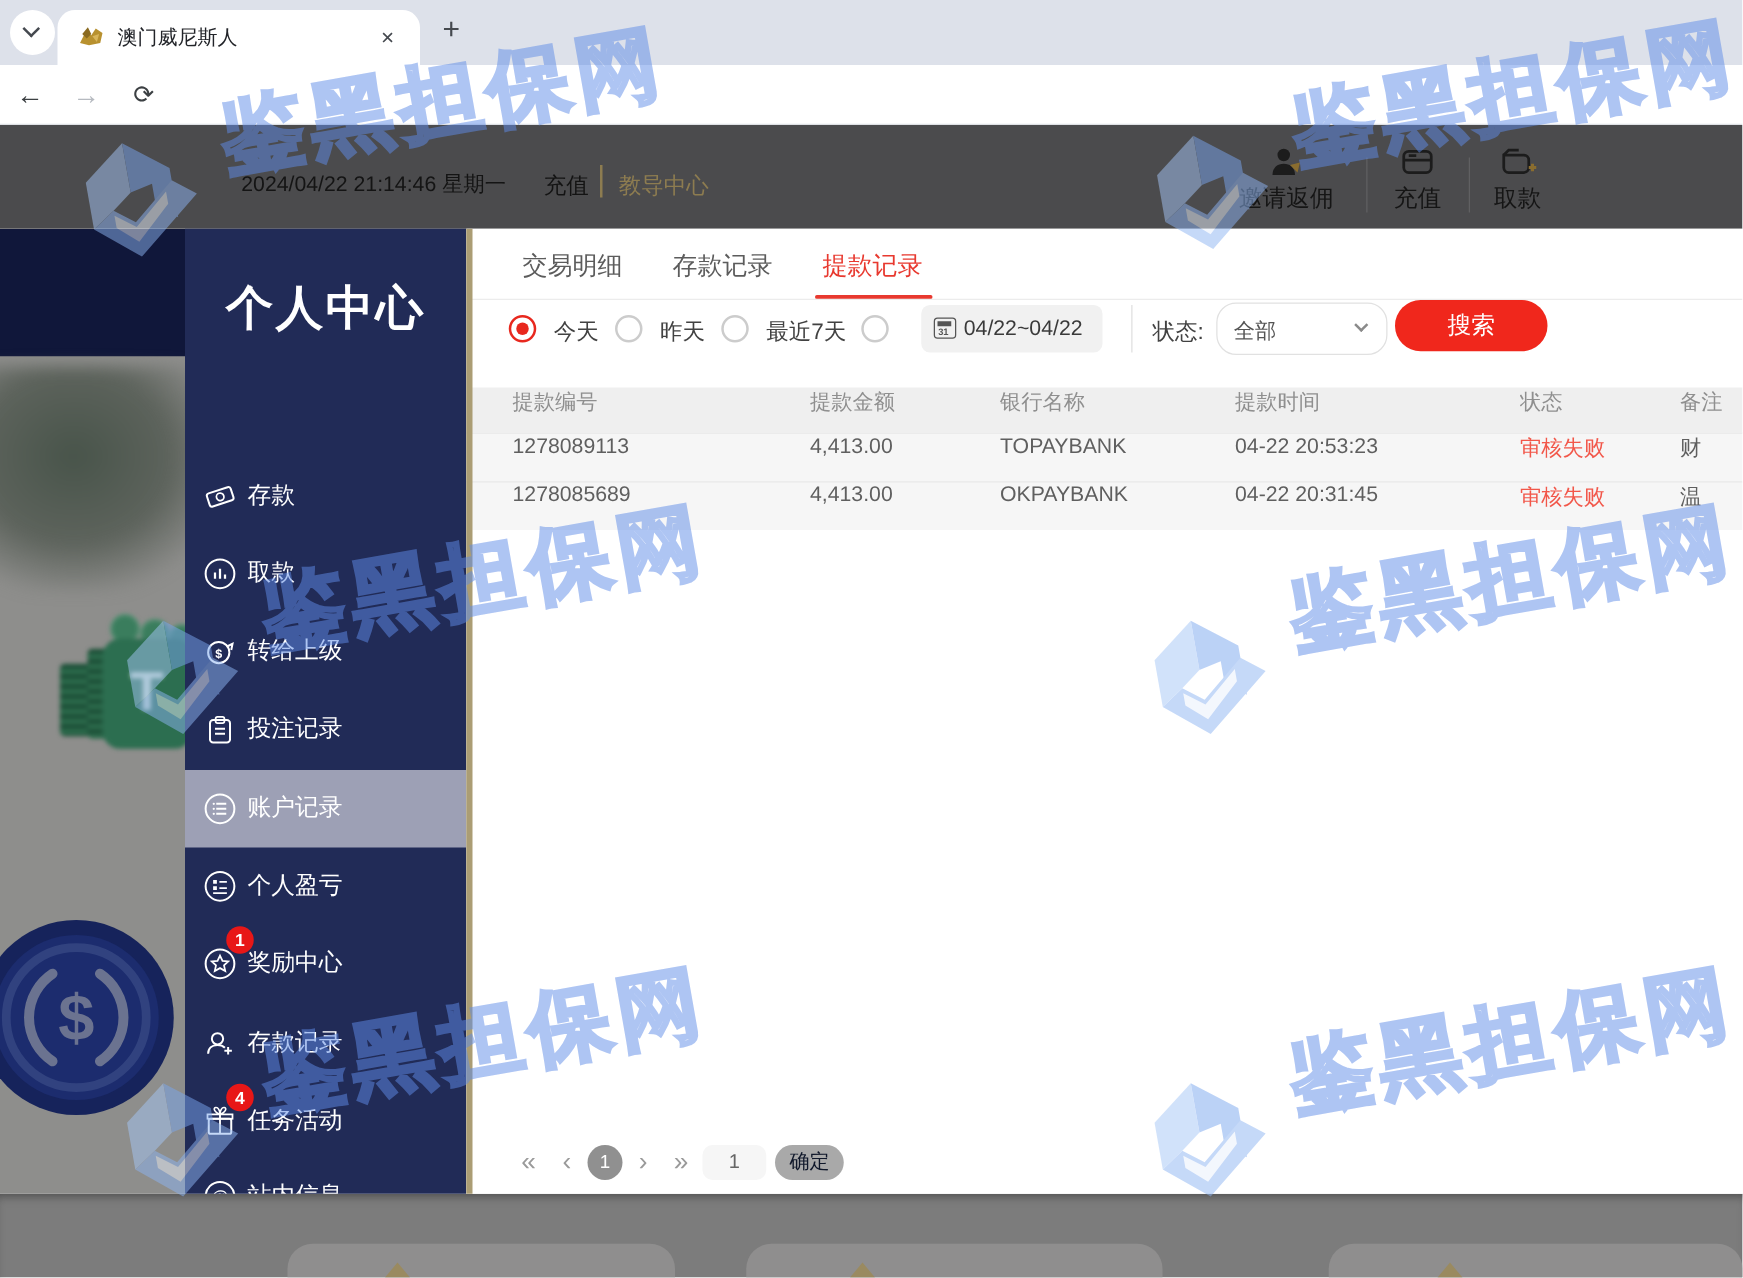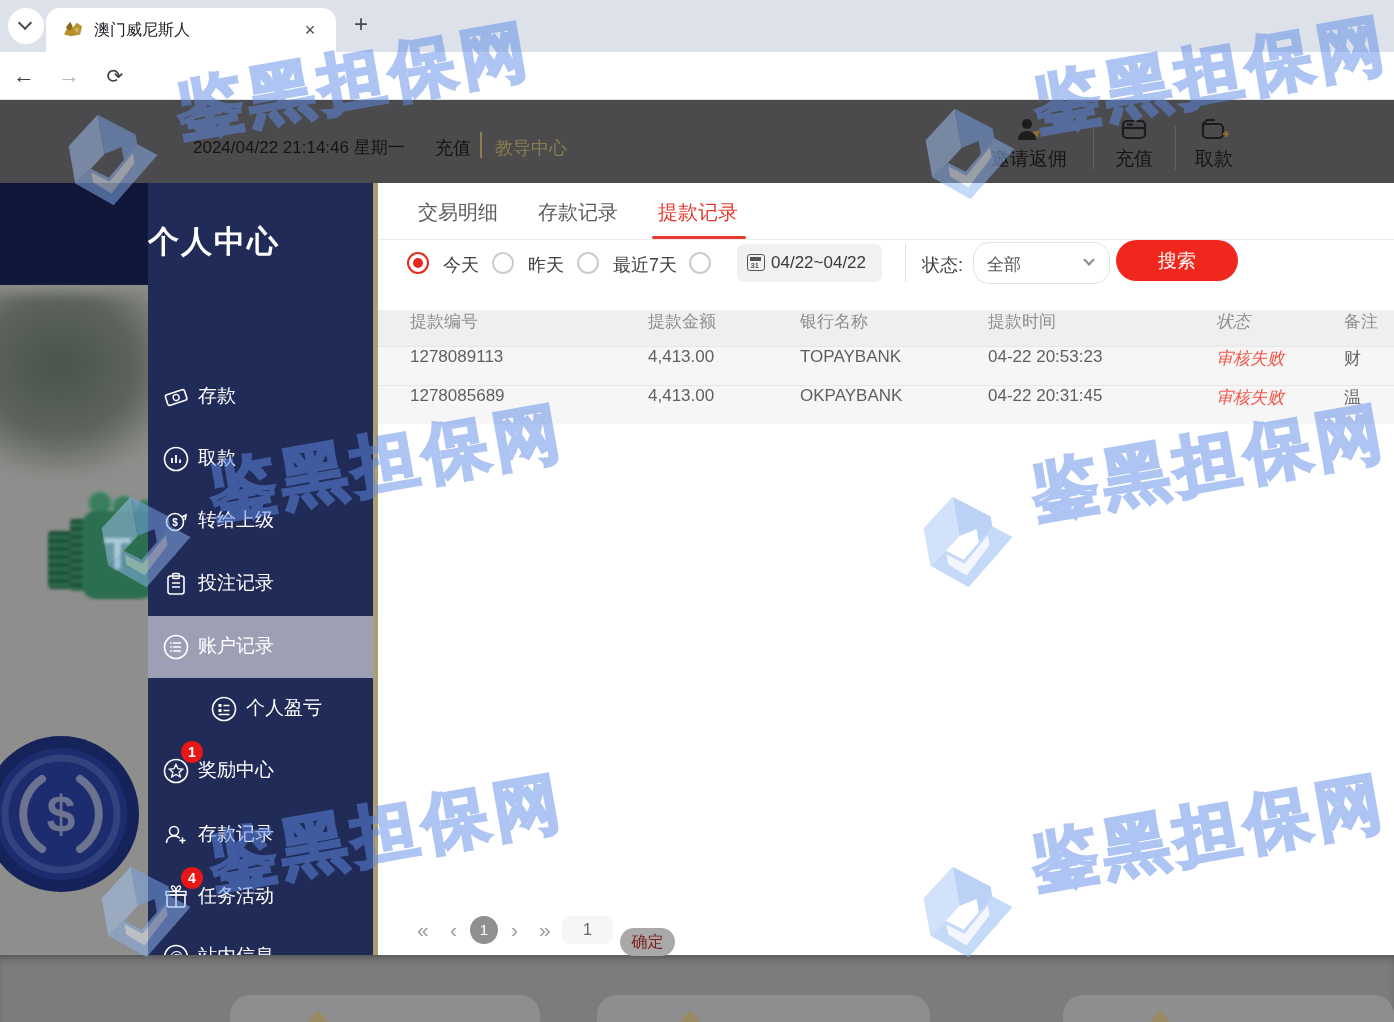--- a/index.html
+++ b/index.html
@@ -52,21 +52,21 @@
   .ls-token { position:absolute; left:42px; top:28px; width:72px; height:88px; background:#2c6e50; border-radius:14px; }
   .ls-token:after { content:"T"; position:absolute; left:22px; top:18px; font-size:44px; font-weight:bold; color:#b9cdbf; }
   .ls-minicoin { position:absolute; width:24px; height:24px; border-radius:50%; background:#3a7d5d; border:2px solid #568f73; }
   .usdc-coin { position:absolute; left:-18px; top:552px; width:158px; height:158px; }
   .bottom-strip { position:absolute; left:0; top:955px; width:1394px; height:67px; background:#7c7c7c; box-shadow:inset 0 6px 8px -4px #4e4e4e; }
   .peek-card { position:absolute; top:40px; height:27px; background:#8f8e8e; border-radius:20px 20px 0 0; }
   .peek-tri { position:absolute; top:55px; width:0; height:0; border-left:10px solid transparent; border-right:10px solid transparent; border-bottom:12px solid #9a8a60; }
 
   
   .sidebar { position:absolute; left:148px; top:183px; width:225px; height:772px; background:#212b57; overflow:hidden; z-index:10; }
-  .sb-title { position:absolute; left:0; top:38px; width:225px; font-size:31px; font-weight:bold; color:#fff; letter-spacing:2px; }
+  .sb-title { position:absolute; left:0; top:38px; width:225px; text-align:center; font-size:38px; font-weight:bold; color:#fff; letter-spacing:2px; }
   .sb-item { position:absolute; left:0; width:225px; height:62px; }
   .sb-item.active { background:#9da0b5; }
   .sb-item .ico { position:absolute; left:15px; top:18px; width:26px; height:26px; }
   .sb-item .lbl { position:absolute; left:50px; top:17px; font-size:19px; color:#fff; white-space:nowrap; }
   .sb-badge { position:absolute; left:33px; top:1px; min-width:22px; height:22px; border-radius:11px; background:#e81717;
     color:#fff; font-size:14px; font-weight:bold; text-align:center; line-height:22px; z-index:2; }
 
   
   .content { position:absolute; left:373px; top:183px; width:1021px; height:772px; background:#fff; z-index:10; }
   .gold-edge { position:absolute; left:0; top:0; width:5px; height:772px; background:#ab9d74; z-index:12; }
@@ -92,31 +92,31 @@
   .search-btn { position:absolute; left:743px; top:0; width:122px; height:41px; background:#f0271c; border-radius:21px;
     color:#fff; font-size:19px; text-align:center; line-height:41px; }
 
   .table { position:absolute; left:0; top:127px; width:1021px; }
   .trow { position:relative; display:flex; align-items:flex-start; }
   .trow.head { height:36px; background:#efefef; color:#8f8f8f; font-size:17px; }
   .trow.body { height:39px; background:#f6f6f6; color:#5f5f5f; font-size:17px; border-top:1px solid #e7e7e7; }
   .trow.head { border-top:none; }
   .trow .c { flex:none; overflow:hidden; white-space:nowrap; }
   .c1 { width:275px; padding-left:37px; } .c2 { width:152px; } .c3 { width:188px; }
-  .c4 { width:228px; } .c5 { width:128px;font-style:italic; } .c6 { width:120px; }
+  .c4 { width:228px; } .c5 { width:128px; } .c6 { width:120px; }
   .status-fail { color:#f2574a; }
 
   .pagination { position:absolute; left:0; top:733px; width:1021px; height:30px; }
   .pg { position:absolute; top:0; font-size:21px; color:#9a9a9a; line-height:28px; }
   .pg-cur { position:absolute; left:97px; top:0; width:28px; height:28px; border-radius:50%; background:#909090;
     color:#fff; font-size:15px; text-align:center; line-height:28px; }
   .pg-jump { position:absolute; left:189px; top:0; width:51px; height:28px; background:#f6f6f6; border:none; border-radius:8px;
     text-align:center; font-size:16px; color:#666; font-family:inherit; }
-  .pg-ok { position:absolute; left:247px; top:12px; width:55px; height:28px; background:#a9a9a9; border-radius:14px;
-    color:#7f1d1d; font-size:16px; text-align:center; line-height:28px; }
+  .pg-ok { position:absolute; left:247px; top:0; width:55px; height:28px; background:#a9a9a9; border-radius:14px;
+    color:#0f172a; font-size:16px; text-align:center; line-height:28px; }
 
   
   .wm { position:absolute; display:flex; align-items:flex-start; transform:rotate(-10deg); opacity:.5; z-index:100; pointer-events:none; }
   .wm svg { flex:none; margin-top:26px; }
   .wm .wm-text { font-size:66px; font-weight:800; letter-spacing:6px; white-space:nowrap; color:transparent;
     -webkit-text-stroke:3px #5f8ce8; margin-left:14px; }
   .wm1 { left:55px;  top:46px; }
   .wm2 { left:912px; top:40px; }
   .wm3 { left:88px;  top:428px; }
   .wm4 { left:910px; top:428px; }
@@ -274,21 +274,21 @@
         <line x1="10" y1="9" x2="18" y2="9" stroke="#fff" stroke-width="1.5"></line>
         <line x1="10" y1="13" x2="18" y2="13" stroke="#fff" stroke-width="1.5"></line>
         <line x1="10" y1="17" x2="18" y2="17" stroke="#fff" stroke-width="1.5"></line>
         <circle cx="8" cy="9" r="0.9" fill="#fff"></circle>
           <circle cx="8" cy="13" r="0.9" fill="#fff"></circle>
           <circle cx="8" cy="17" r="0.9" fill="#fff"></circle>
       </svg>
       <span class="lbl">账户记录</span>
     </div>
 
-    <div class="sb-item" style="top:495px;margin-left:48px;">
+    <div class="sb-item" style="top:495px;">
       <svg class="ico" viewBox="0 0 26 26">
         <circle cx="13" cy="13" r="11.5" fill="none" stroke="#fff" stroke-width="1.6"></circle>
         <rect x="7.5" y="8" width="3" height="3" fill="#fff"></rect>
           <line x1="12.5" y1="9.5" x2="18.5" y2="9.5" stroke="#fff" stroke-width="1.5"></line>
         <rect x="7.5" y="13" width="3" height="3" fill="#fff"></rect>
           <line x1="12.5" y1="14.5" x2="18.5" y2="14.5" stroke="#fff" stroke-width="1.5"></line>
         <line x1="7.5" y1="18.5" x2="18.5" y2="18.5" stroke="#fff" stroke-width="1.5"></line>
       </svg>
       <span class="lbl">个人盈亏</span>
     </div>

